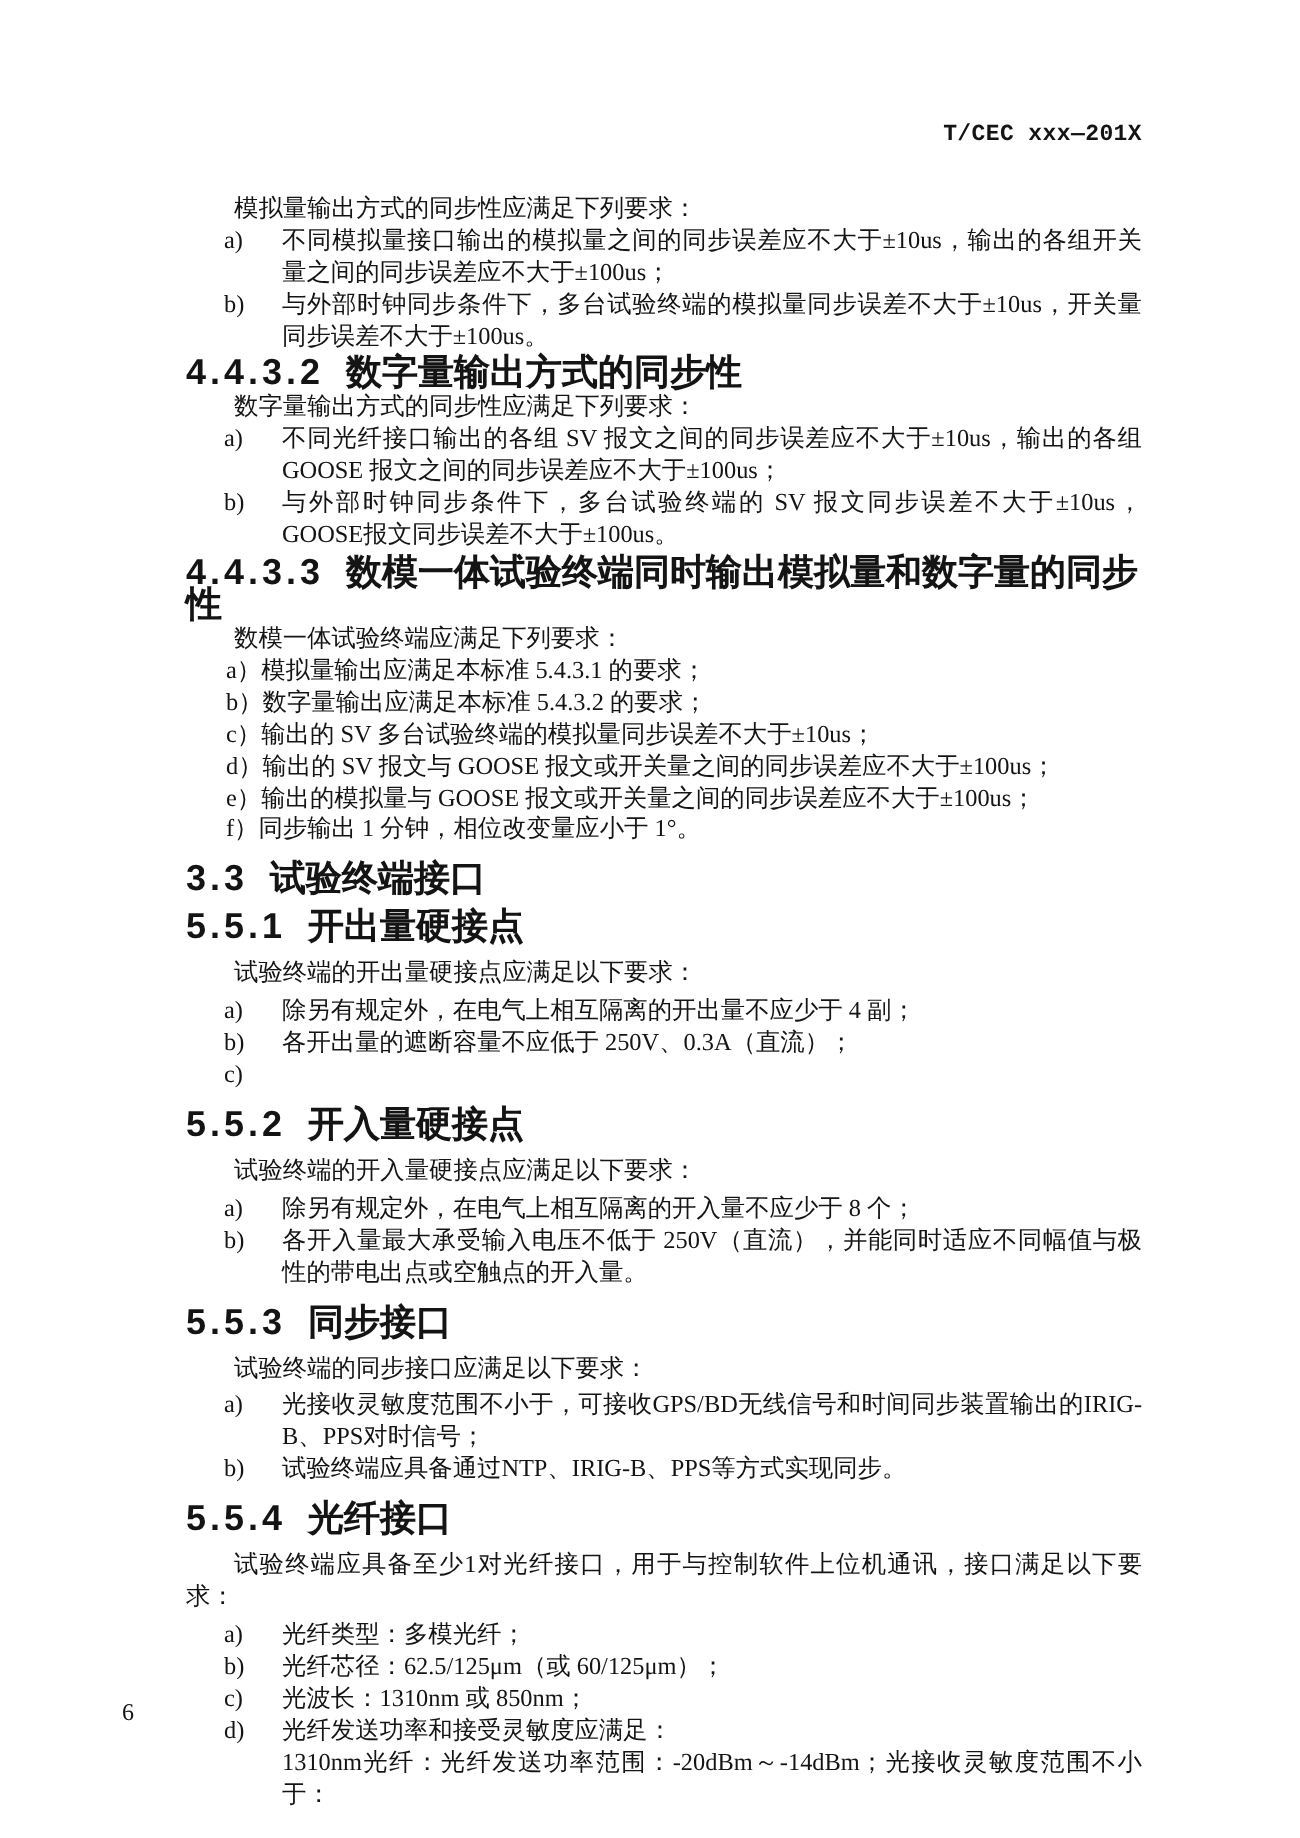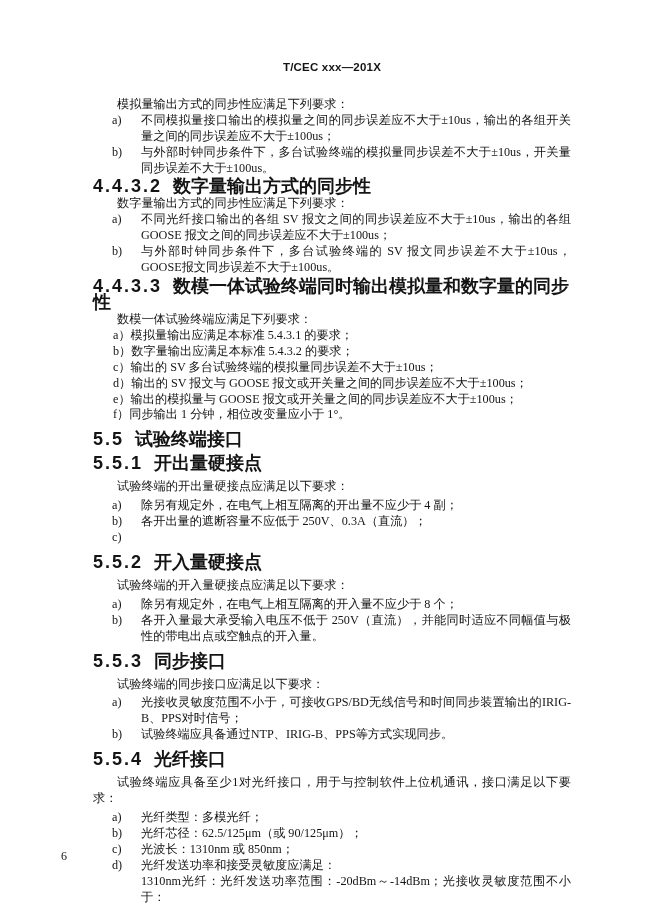--- a/index.html
+++ b/index.html
@@ -15,26 +15,26 @@
     overflow: hidden;
     text-align: justify;
   }
   .content {
     position: absolute;
     left: 93px;
     top: 60px;
     width: 478px;
   }
   .doc-code {
-    font-family: Liberation Sans, sans-serif;
+    font-family: Liberation Mono, monospace;
     font-weight: bold;
     font-size: 11.5px;
     letter-spacing: 0.2px;
     margin: 0 0 21px 0;
-    text-align: center;
+    text-align: right;
   }
   p { margin: 0; }
   .indent { text-indent: 24px; }
   .after-heading { margin-bottom: 3px; }
 
   .list { margin: 0; }
   .li { display: flex; }
   .list-hang .li { padding-left: 19px; }
   .marker { flex: 0 0 29px; }
   .li-text { flex: 1; }
@@ -104,21 +104,21 @@
     <div class="list list-flat">
       <div class="item">a）模拟量输出应满足本标准 5.4.3.1 的要求；</div>
       <div class="item">b）数字量输出应满足本标准 5.4.3.2 的要求；</div>
       <div class="item">c）输出的 SV 多台试验终端的模拟量同步误差不大于±10us；</div>
       <div class="item">d）输出的 SV 报文与 GOOSE 报文或开关量之间的同步误差应不大于±100us；</div>
       <div class="item">e）输出的模拟量与 GOOSE 报文或开关量之间的同步误差应不大于±100us；</div>
       <div class="item">f）同步输出 1 分钟，相位改变量应小于 1°。</div>
     </div>
 
     <div class="h-main">
-      <span class="h-num">5.5</span><span class="h-title">试验终端接口</span>
+      <span class="h-num">3.3</span><span class="h-title">试验终端接口</span>
     </div>
 
     <div class="h-sub55">
       <span class="h-num">5.5.1</span><span class="h-title">开出量硬接点</span>
     </div>
     <p class="indent after-heading">试验终端的开出量硬接点应满足以下要求：</p>
     <div class="list list-hang">
       <div class="li">
         <span class="marker">a)</span>
         <span class="li-text">除另有规定外，在电气上相互隔离的开出量不应少于 4 副；</span>
@@ -166,21 +166,21 @@
       <span class="h-num">5.5.4</span><span class="h-title">光纤接口</span>
     </div>
     <p class="after-heading" style="text-indent:24px;">试验终端应具备至少1对光纤接口，用于与控制软件上位机通讯，接口满足以下要求：</p>
     <div class="list list-hang">
       <div class="li">
         <span class="marker">a)</span>
         <span class="li-text">光纤类型：多模光纤；</span>
       </div>
       <div class="li">
         <span class="marker">b)</span>
-        <span class="li-text">光纤芯径：62.5/125μm（或 90/125μm）；</span>
+        <span class="li-text">光纤芯径：62.5/125μm（或 60/125μm）；</span>
       </div>
       <div class="li">
         <span class="marker">c)</span>
         <span class="li-text">光波长：1310nm 或 850nm；</span>
       </div>
       <div class="li">
         <span class="marker">d)</span>
         <span class="li-text">
           <span>光纤发送功率和接受灵敏度应满足：</span>
           <span class="cont">1310nm光纤：光纤发送功率范围：-20dBm～-14dBm；光接收灵敏度范围不小于：</span>

